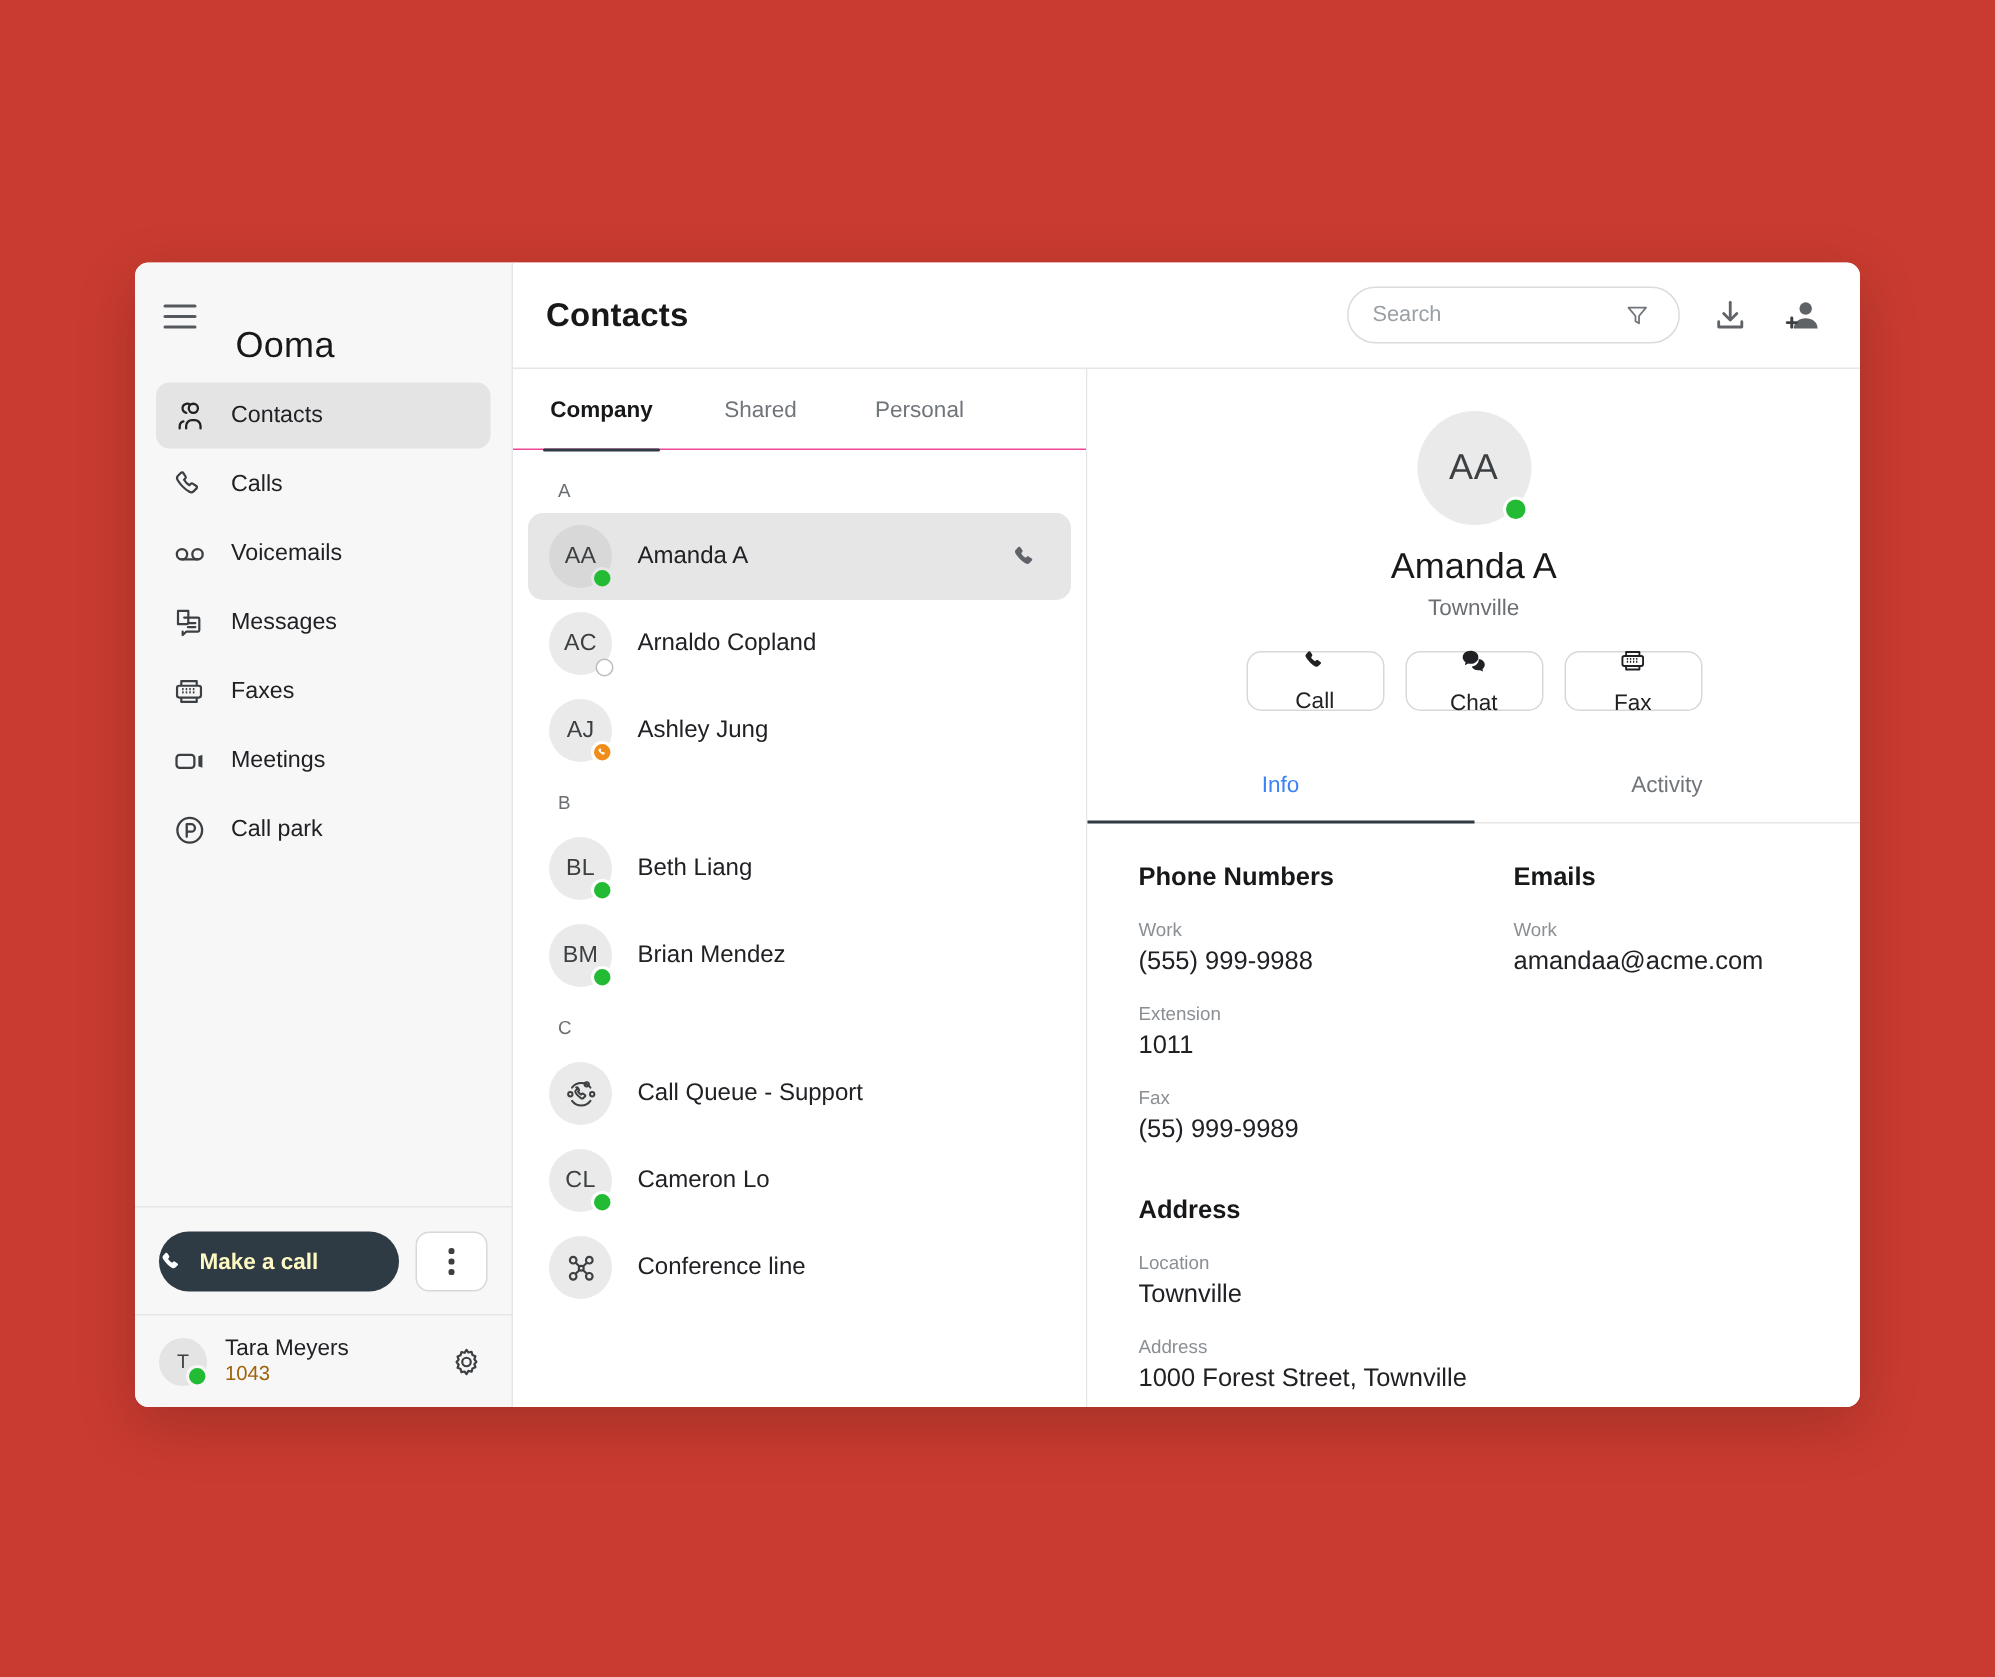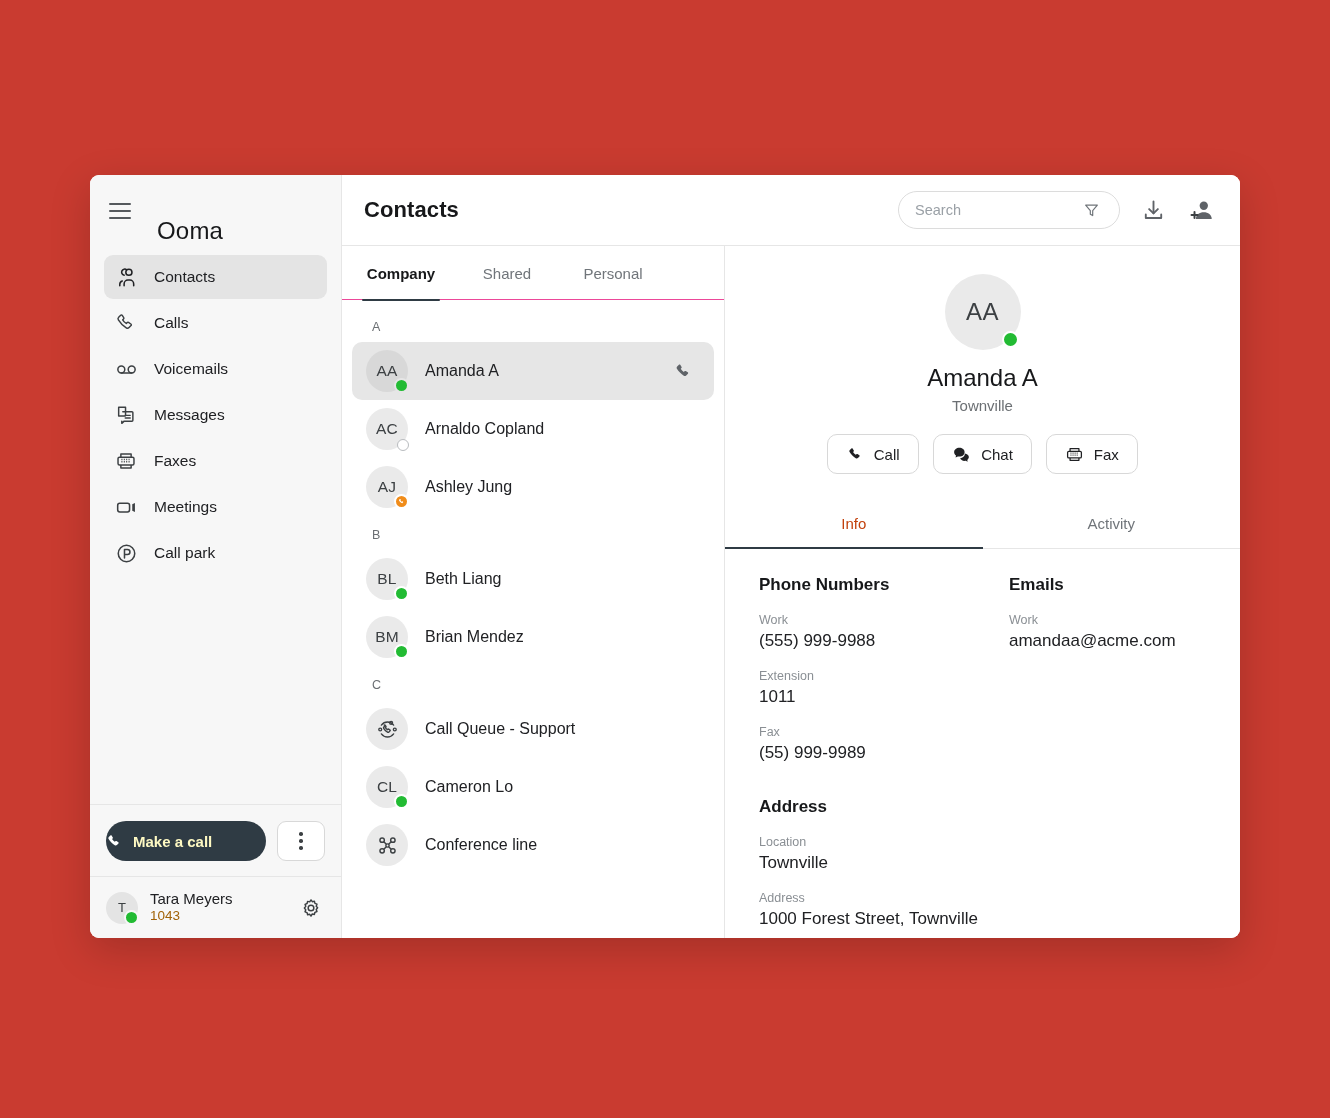--- a/index.html
+++ b/index.html
@@ -216,31 +216,32 @@
   .detail-sub { font-size:15px; color:#6b6f73; margin-top:5px; }
   .action-row { display:flex; gap:14px; margin-top:20px; }
   .pill {
     height:40px; min-width: 92px;
     border:1px solid #d8d8d8; background:#fff;
     border-radius:10px;
     display:flex; align-items:center; justify-content:center; gap:10px;
     font-size:15px; color:#202124; cursor:pointer;
     padding: 0 18px;
     font-family:"Liberation Sans", sans-serif;
+    flex-direction:column;
   }
   .detail-tabs {
     display:flex; margin-top:24px;
     border-bottom:1px solid #e6e6e6;
   }
   .dtab {
     flex:1 1 50%; height:50px;
     display:flex;align-items:center;justify-content:center;
     font-size:15px; color:#70757a; cursor:pointer; position:relative;
   }
-  .dtab.active { color:#c2410c; }
+  .dtab.active { color:#3b82f6; }
   .dtab.active:after {
     content:""; position:absolute; left:0; right:0; bottom:-1px;
     height:2.5px; background:#2f3b44;
   }
   .detail-body {
     flex:1 1 auto; display:flex; padding: 26px 34px 0 34px; gap: 0; min-height:0; overflow:hidden;
   }
   .col-left { width:250px; flex:0 0 250px; }
   .col-right { flex:1 1 auto; }
   .grp-title { font-size:17px; font-weight:700; color:#17181a; margin-bottom:18px; }

